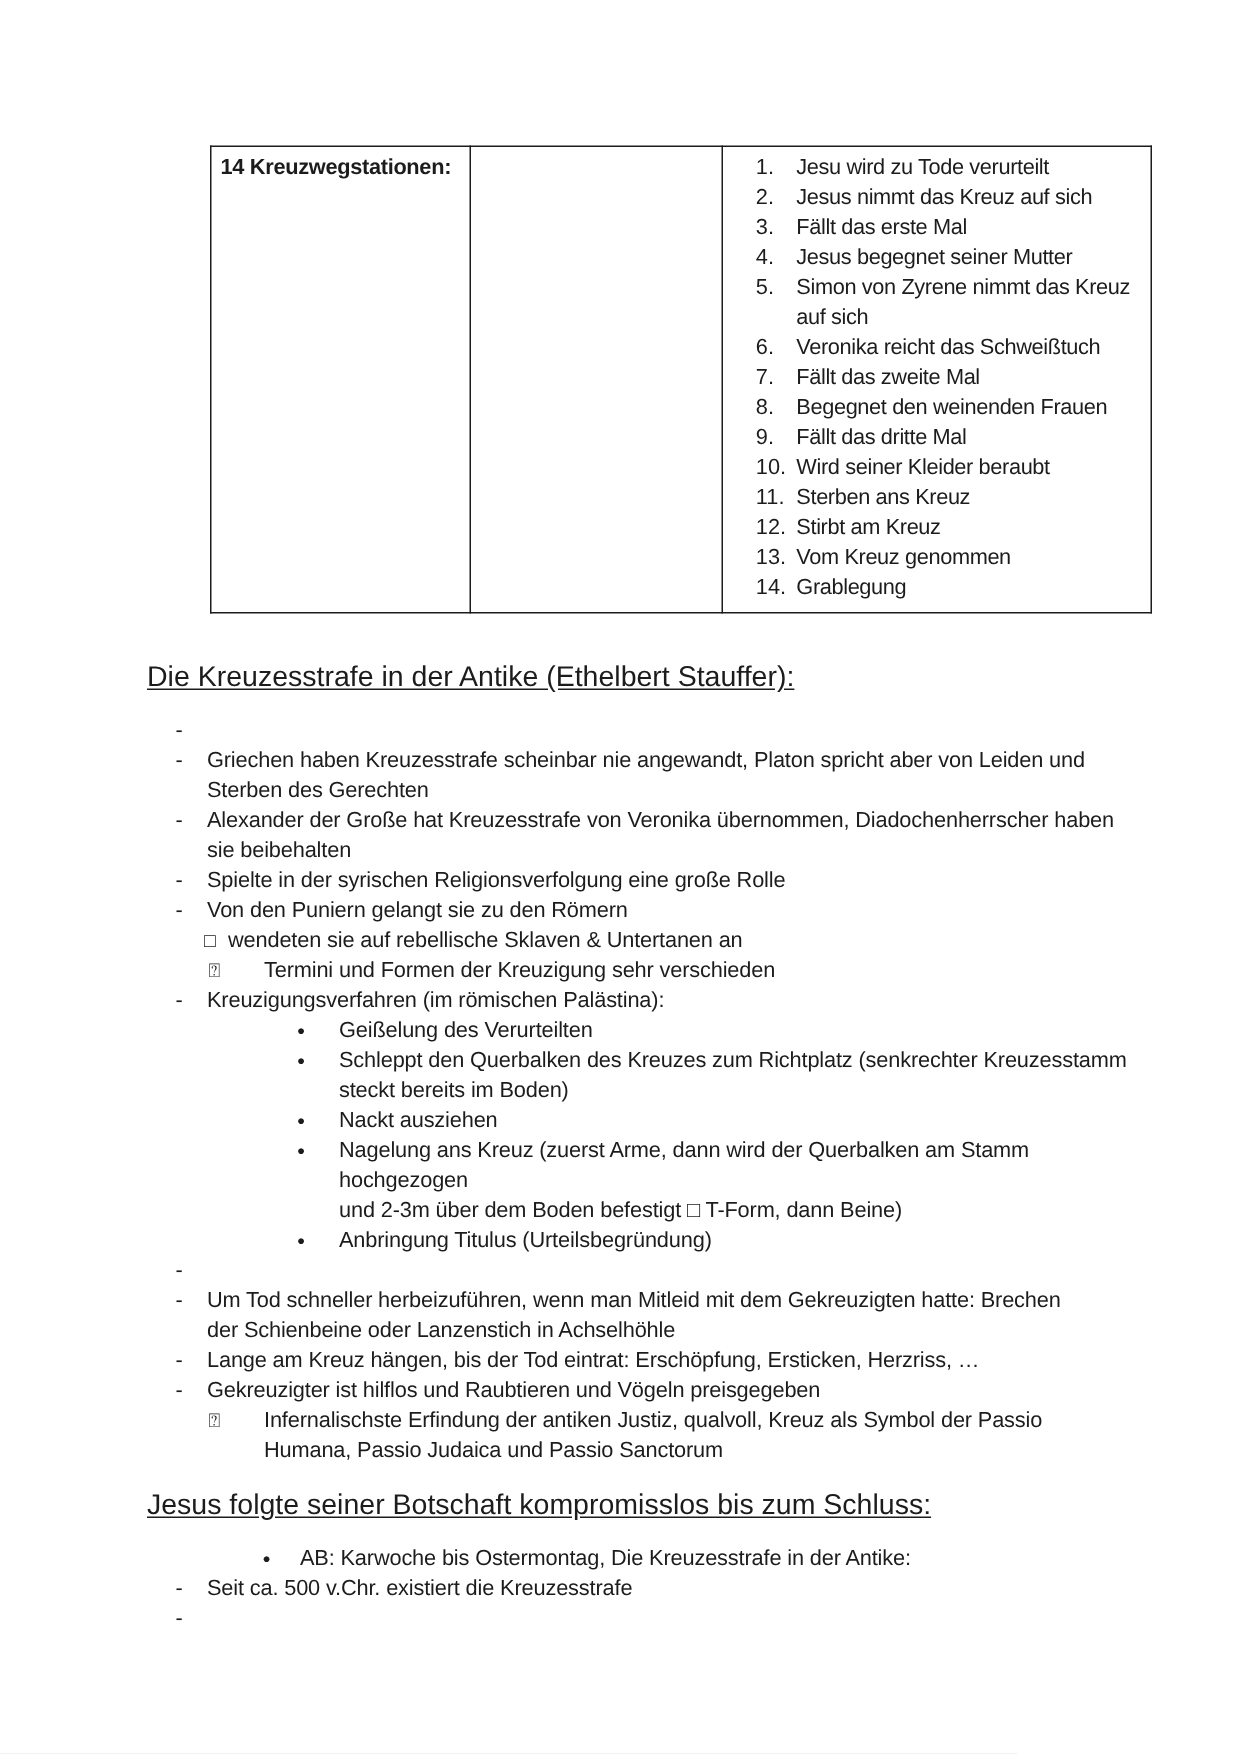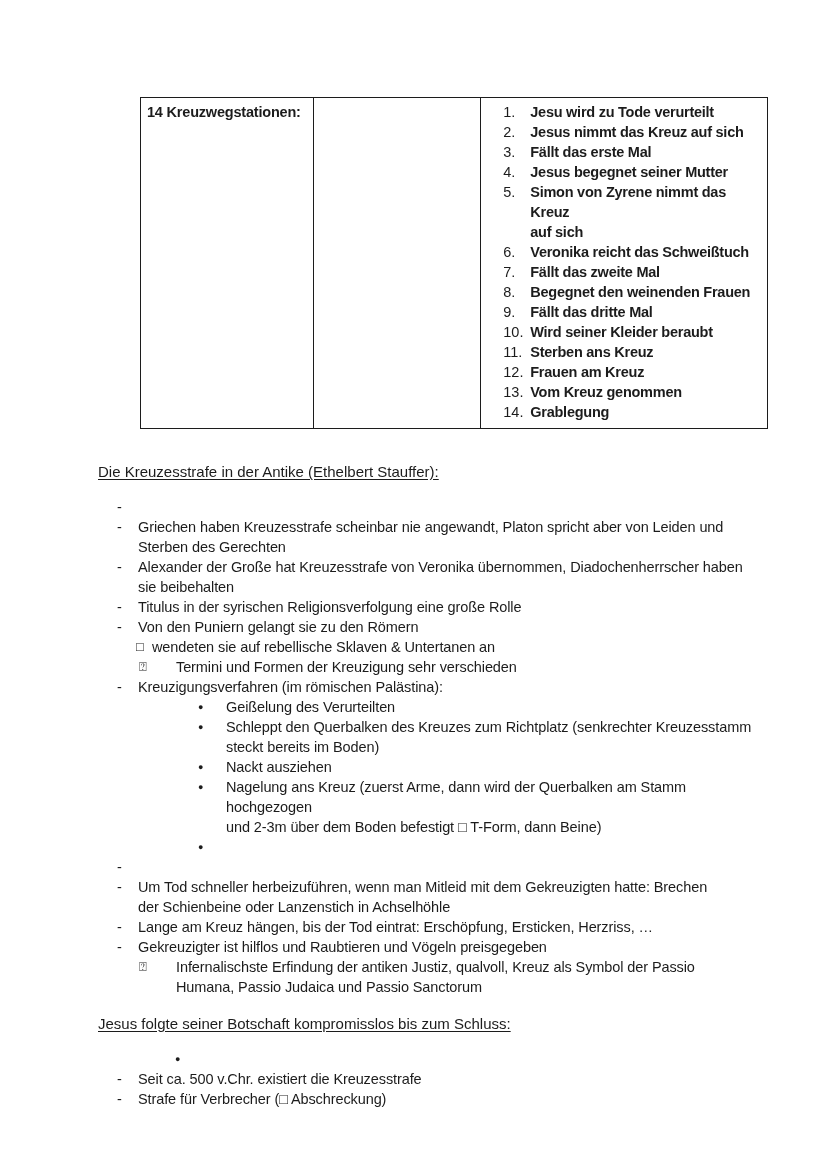--- a/index.html
+++ b/index.html
@@ -28,25 +28,25 @@
     border: 1.4px solid #1c1c1c;
     vertical-align: top;
     padding: 4px 5px 6px 6px;
   }
   .cell-title   { width: 167px; }
   .cell-empty   { width: 189px; }
   .cell-stations{ width: 294px; padding-left: 22px !important; padding-right: 2px !important; }
   .table-title  { font-weight: bold; letter-spacing: -0.2px; }
   .station { display: flex; }
   .snum { flex: 0 0 27px; }
-  .stx  { white-space: pre-line; letter-spacing: -0.25px; font-weight: bold; }
+  .stx  { white-space: pre-line; letter-spacing: -0.25px; }
   
   .content { width: 670px; }
   .heading {
-    font-size: 15px;
+    font-size: 19px;
     font-weight: normal;
     margin: 0 0 15px 0;
     text-decoration: underline;
     text-underline-offset: 2px;
     line-height: 20px;
   }
   .section + .section { margin-top: 17px; }
   .item { display: flex; }
   .item .mk { flex: none; }
   .item .tx { white-space: pre-line; letter-spacing: -0.1px; }
@@ -126,21 +126,21 @@
     <span class="stx">Wird seiner Kleider beraubt</span>
   </div>
 
   <div class="station">
     <span class="snum">11.</span>
     <span class="stx">Sterben ans Kreuz</span>
   </div>
 
   <div class="station">
     <span class="snum">12.</span>
-    <span class="stx">Frauen am Kreuz</span>
+    <span class="stx">Stirbt am Kreuz</span>
   </div>
 
   <div class="station">
     <span class="snum">13.</span>
     <span class="stx">Vom Kreuz genommen</span>
   </div>
 
   <div class="station">
     <span class="snum">14.</span>
     <span class="stx">Grablegung</span>
@@ -166,21 +166,21 @@
   </div>
 
   <div class="item m-dash">
     <span class="mk">-</span>
     <span class="tx">Alexander der Große hat Kreuzesstrafe von Veronika übernommen, Diadochenherrscher haben
 sie beibehalten</span>
   </div>
 
   <div class="item m-dash">
     <span class="mk">-</span>
-    <span class="tx">Titulus in der syrischen Religionsverfolgung eine große Rolle</span>
+    <span class="tx">Spielte in der syrischen Religionsverfolgung eine große Rolle</span>
   </div>
 
   <div class="item m-dash">
     <span class="mk">-</span>
     <span class="tx">Von den Puniern gelangt sie zu den Römern</span>
   </div>
 
   <div class="item m-box">
     <span class="mk">□</span>
     <span class="tx">wendeten sie auf rebellische Sklaven &amp; Untertanen an</span>
@@ -213,20 +213,21 @@
   </div>
 
   <div class="item m-bullet">
     <span class="mk">●</span>
     <span class="tx">Nagelung ans Kreuz (zuerst Arme, dann wird der Querbalken am Stamm hochgezogen
 und 2-3m über dem Boden befestigt □ T-Form, dann Beine)</span>
   </div>
 
   <div class="item m-bullet">
     <span class="mk">●</span>
+    <span class="tx">Anbringung Titulus (Urteilsbegründung)</span>
   </div>
 
   <div class="item m-dash">
     <span class="mk">-</span>
   </div>
 
   <div class="item m-dash">
     <span class="mk">-</span>
     <span class="tx">Um Tod schneller herbeizuführen, wenn man Mitleid mit dem Gekreuzigten hatte: Brechen
 der Schienbeine oder Lanzenstich in Achselhöhle</span>
@@ -248,28 +249,28 @@
 Humana, Passio Judaica und Passio Sanctorum</span>
   </div>
 </div>
   </section>
 
   <section class="section">
     <h2 class="heading">Jesus folgte seiner Botschaft kompromisslos bis zum Schluss:</h2>
     <div class="items">
   <div class="item m-bullet2">
     <span class="mk">●</span>
+    <span class="tx">AB: Karwoche bis Ostermontag, Die Kreuzesstrafe in der Antike:</span>
   </div>
 
   <div class="item m-dash">
     <span class="mk">-</span>
     <span class="tx">Seit ca. 500 v.Chr. existiert die Kreuzesstrafe</span>
   </div>
 
   <div class="item m-dash">
     <span class="mk">-</span>
-    <span class="tx">Strafe für Verbrecher (□ Abschreckung)</span>
   </div>
 </div>
   </section>
 </div>
 
 </div>
 
 </body></html>

